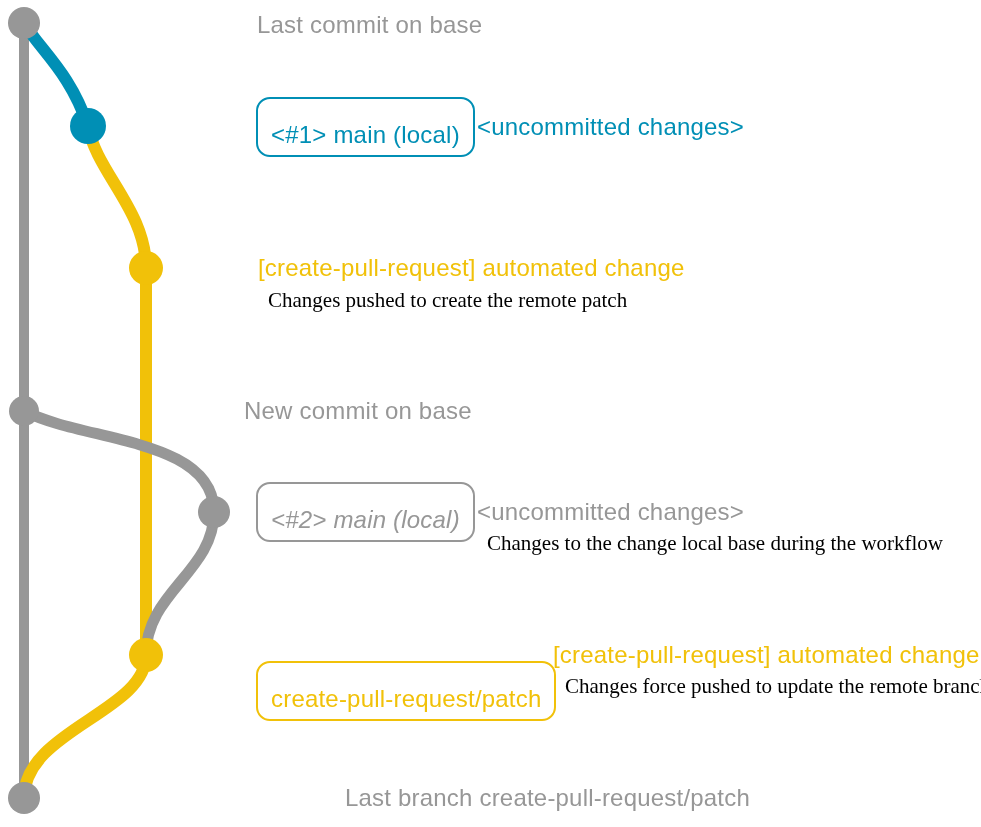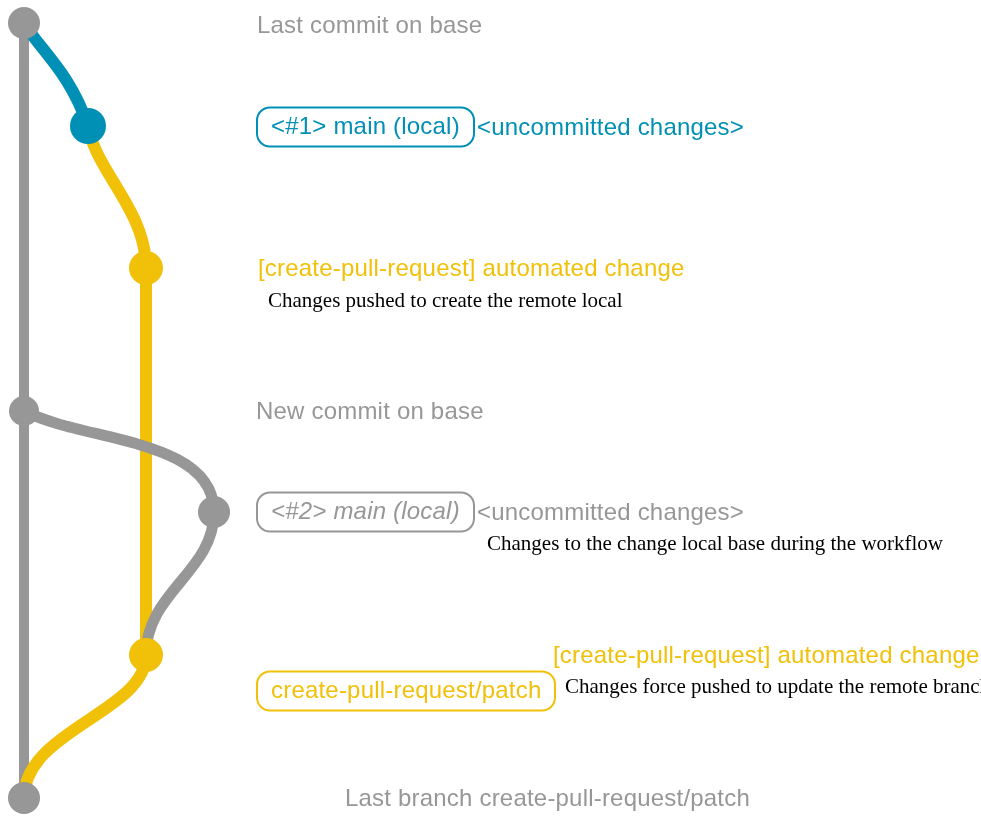--- a/index.html
+++ b/index.html
@@ -12,21 +12,21 @@
   .msg{
     position:absolute;transform:translateY(-50%);
     font-size:24px;font-weight:400;white-space:nowrap;letter-spacing:0.2px;
   }
   .c-gray{color:var(--gray);text-align:center;}
   .c-blue{color:var(--blue);}
   .c-yellow{color:var(--yellow);}
   .tag{
     position:absolute;transform:translateY(-50%);
     border:2px solid;border-radius:14px;background:#ffffff;
-    padding:3px 13px 6px 13px;font-size:24px;white-space:nowrap;letter-spacing:0.2px;
+    padding:22px 13px 6px 13px;font-size:24px;white-space:nowrap;letter-spacing:0.2px;
   }
   .tag.c-gray{border-color:var(--gray);font-style:italic;}
   .tag.c-blue{border-color:var(--blue);}
   .tag.c-yellow{border-color:var(--yellow);margin-top:36px;}
   .detail{
     position:absolute;transform:translateY(-50%);
     font-family:"Liberation Serif",serif;font-size:21px;color:var(--ink);
     white-space:nowrap;
   }
 </style>
@@ -53,23 +53,23 @@
     <circle cx="146" cy="655" r="17" style="fill:var(--yellow)"></circle>
     <circle cx="24" cy="798" r="16" style="fill:var(--gray)"></circle>
   </svg>
 
   <div class="msg c-gray" style="left:257px;top:25px">Last commit on base</div>
 
   <div class="tag c-blue" style="left:256px;top:127px">&lt;#1&gt; main (local)</div>
   <div class="msg c-blue" style="left:477px;top:127px">&lt;uncommitted changes&gt;</div>
 
   <div class="msg c-yellow" style="left:258px;top:268px">[create-pull-request] automated change</div>
-  <div class="detail" style="left:268px;top:300px">Changes pushed to create the remote local</div>
+  <div class="detail" style="left:268px;top:300px">Changes pushed to create the remote patch</div>
 
-  <div class="msg c-gray" style="left:256px;top:411px">New commit on base</div>
+  <div class="msg c-gray" style="left:244px;top:411px">New commit on base</div>
 
   <div class="tag c-gray" style="left:256px;top:512px">&lt;#2&gt; main (local)</div>
   <div class="msg c-gray" style="left:477px;top:512px">&lt;uncommitted changes&gt;</div>
   <div class="detail" style="left:487px;top:543px">Changes to the change local base during the workflow</div>
 
   <div class="tag c-yellow" style="left:256px;top:655px">create-pull-request/patch</div>
   <div class="msg c-yellow" style="left:553px;top:655px">[create-pull-request] automated change</div>
   <div class="detail" style="left:565px;top:686px">Changes force pushed to update the remote branch</div>
 
   <div class="msg c-gray" style="left:345px;top:798px">Last branch create-pull-request/patch</div>

